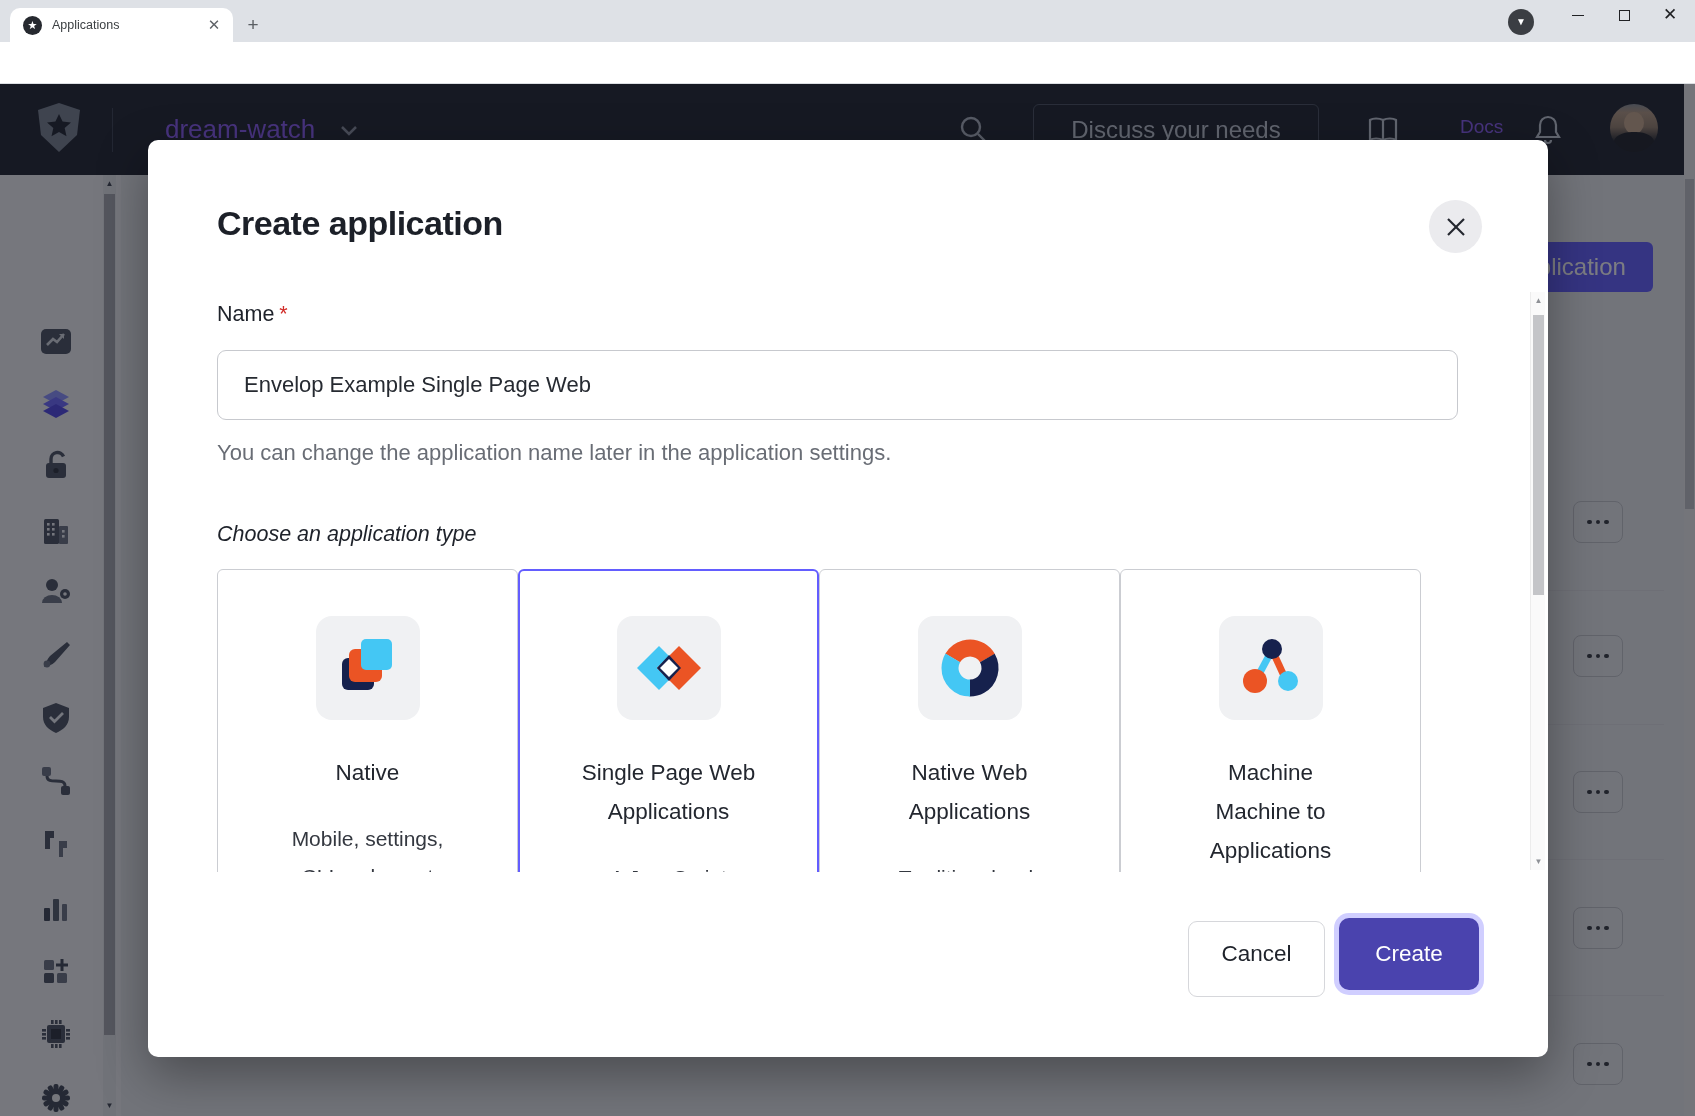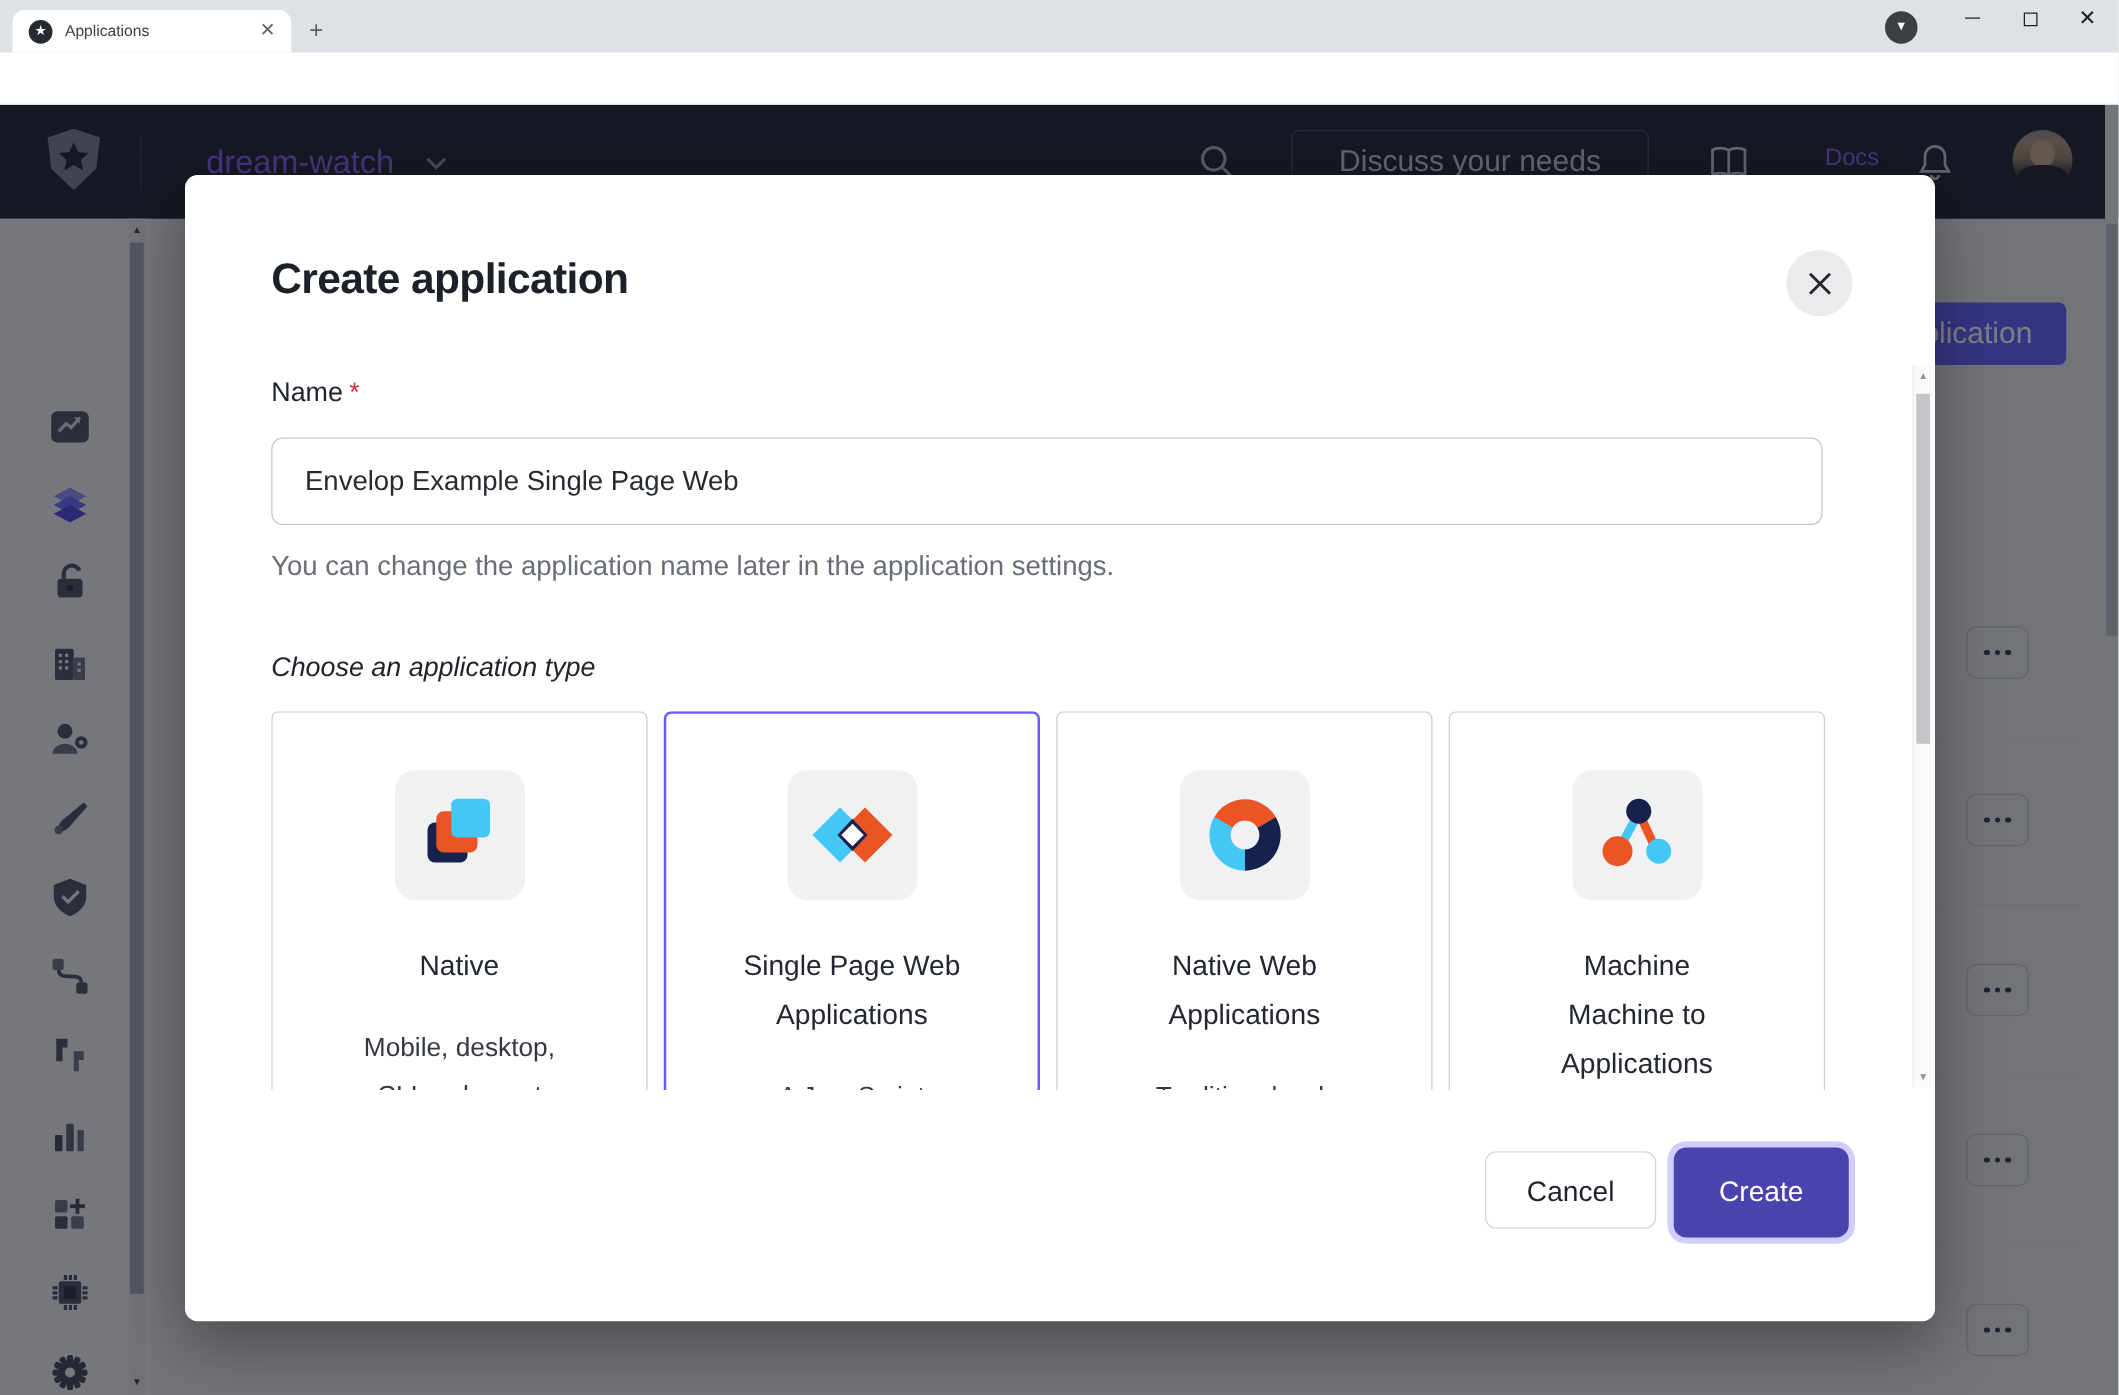--- a/index.html
+++ b/index.html
@@ -87,29 +87,29 @@
   .modal { position:absolute; left:148px; top:56px; width:1400px; height:917px; background:#fff;
            border-radius:10px; box-shadow:0 18px 50px rgba(0,0,0,.35); }
   .m-title { position:absolute; left:69px; top:64px; font-size:34px; font-weight:600; letter-spacing:-.5px; color:#1c2028; }
   .m-close { position:absolute; left:1281px; top:60px; width:53px; height:53px; border-radius:50%; background:#ebebee;
              display:flex; align-items:center; justify-content:center; }
   .m-label { position:absolute; left:69px; font-size:21.5px; color:#1e222a; }
   .m-label .req { color:#d12c28; margin-left:5px; }
   .m-input { position:absolute; left:69px; top:210px; width:1241px; height:70px; border:1px solid #c7c9ce; border-radius:9px;
              padding:0 26px; font-size:22px; color:#262a31; font-family:"Liberation Sans",sans-serif; background:#fff; }
   .m-help { position:absolute; left:69px; top:300px; font-size:22px; color:#696d75; }
-  .cards-clip { position:absolute; left:69px; top:429px; width:1243px; height:303px; overflow:hidden; display:flex; gap:13px; }
+  .cards-clip { position:absolute; left:69px; top:429px; width:1243px; height:303px; overflow:hidden; display:flex; }
   .card { width:301px; height:340px; flex:0 0 auto; background:#fff; border:1px solid #cbcdd2; border-radius:6px; }
   .card.sel { border:2px solid #635dff; }
   .tile { width:104px; height:104px; margin:46px auto 0; background:#f0f1f3; border-radius:16px;
           display:flex; align-items:center; justify-content:center; }
   .card.sel .tile { margin-top:45px; }
   .c-title { margin-top:33px; text-align:center; font-size:22.5px; line-height:39px; color:#23272f; }
   .c-desc { margin-top:28px; text-align:center; font-size:21px; line-height:38px; color:#343840; }
-  .m-cancel { position:absolute; left:1040px; top:781px; width:137px; height:62px; border:1px solid #d6d7db; border-radius:9px;
+  .m-cancel { position:absolute; left:1040px; top:781px; width:137px; height:76px; border:1px solid #d6d7db; border-radius:9px;
               background:#fff; font-size:22.5px; color:#1e222a; text-align:center; line-height:64px; }
   .m-create { position:absolute; left:1191px; top:778px; width:140px; height:72px; border-radius:10px; background:#4a43ae;
               box-shadow:0 0 0 5px rgba(99,93,255,.30); font-size:22.5px; font-weight:500; color:#fff; text-align:center; line-height:72px; }
   .m-scroll { position:absolute; left:1382px; top:152px; width:15px; height:578px; background:#fafafa; border-left:1px solid #ececec; }
   .m-thumb { position:absolute; left:2px; top:23px; width:11px; height:280px; background:#c4c5c8; }
   .m-sarrow { position:absolute; left:0; width:15px; text-align:center; font-size:8px; color:#8e9196; }
 </style>
 </head>
 <body>
 
@@ -397,21 +397,21 @@
             <svg width="80" height="80" viewBox="0 0 80 80">
               <rect x="14" y="30" width="32" height="32" rx="6" fill="#16214d"></rect>
               <rect x="21" y="21" width="33" height="33" rx="6" fill="#eb5424"></rect>
               <rect x="33" y="11" width="31" height="31" rx="5" fill="#44c7f4"></rect>
               </svg>
           </div>
           <div class="c-title">
             <div>Native</div>
           </div>
           <div class="c-desc">
-            <div>Mobile, desktop,</div>
+            <div>Mobile, settings,</div>
             <div>CLI and smart</div>
           </div>
         </div>
 
         <div class="card sel">
           <div class="tile">
             <svg width="80" height="80" viewBox="0 0 80 80">
               <polygon points="8,40 30,18 52,40 30,62" fill="#44c7f4"></polygon>
               <polygon points="28,40 50,18 72,40 50,62" fill="#eb5424"></polygon>
               <polygon points="28,40 40,27 52,40 40,53" fill="#16214d"></polygon>

